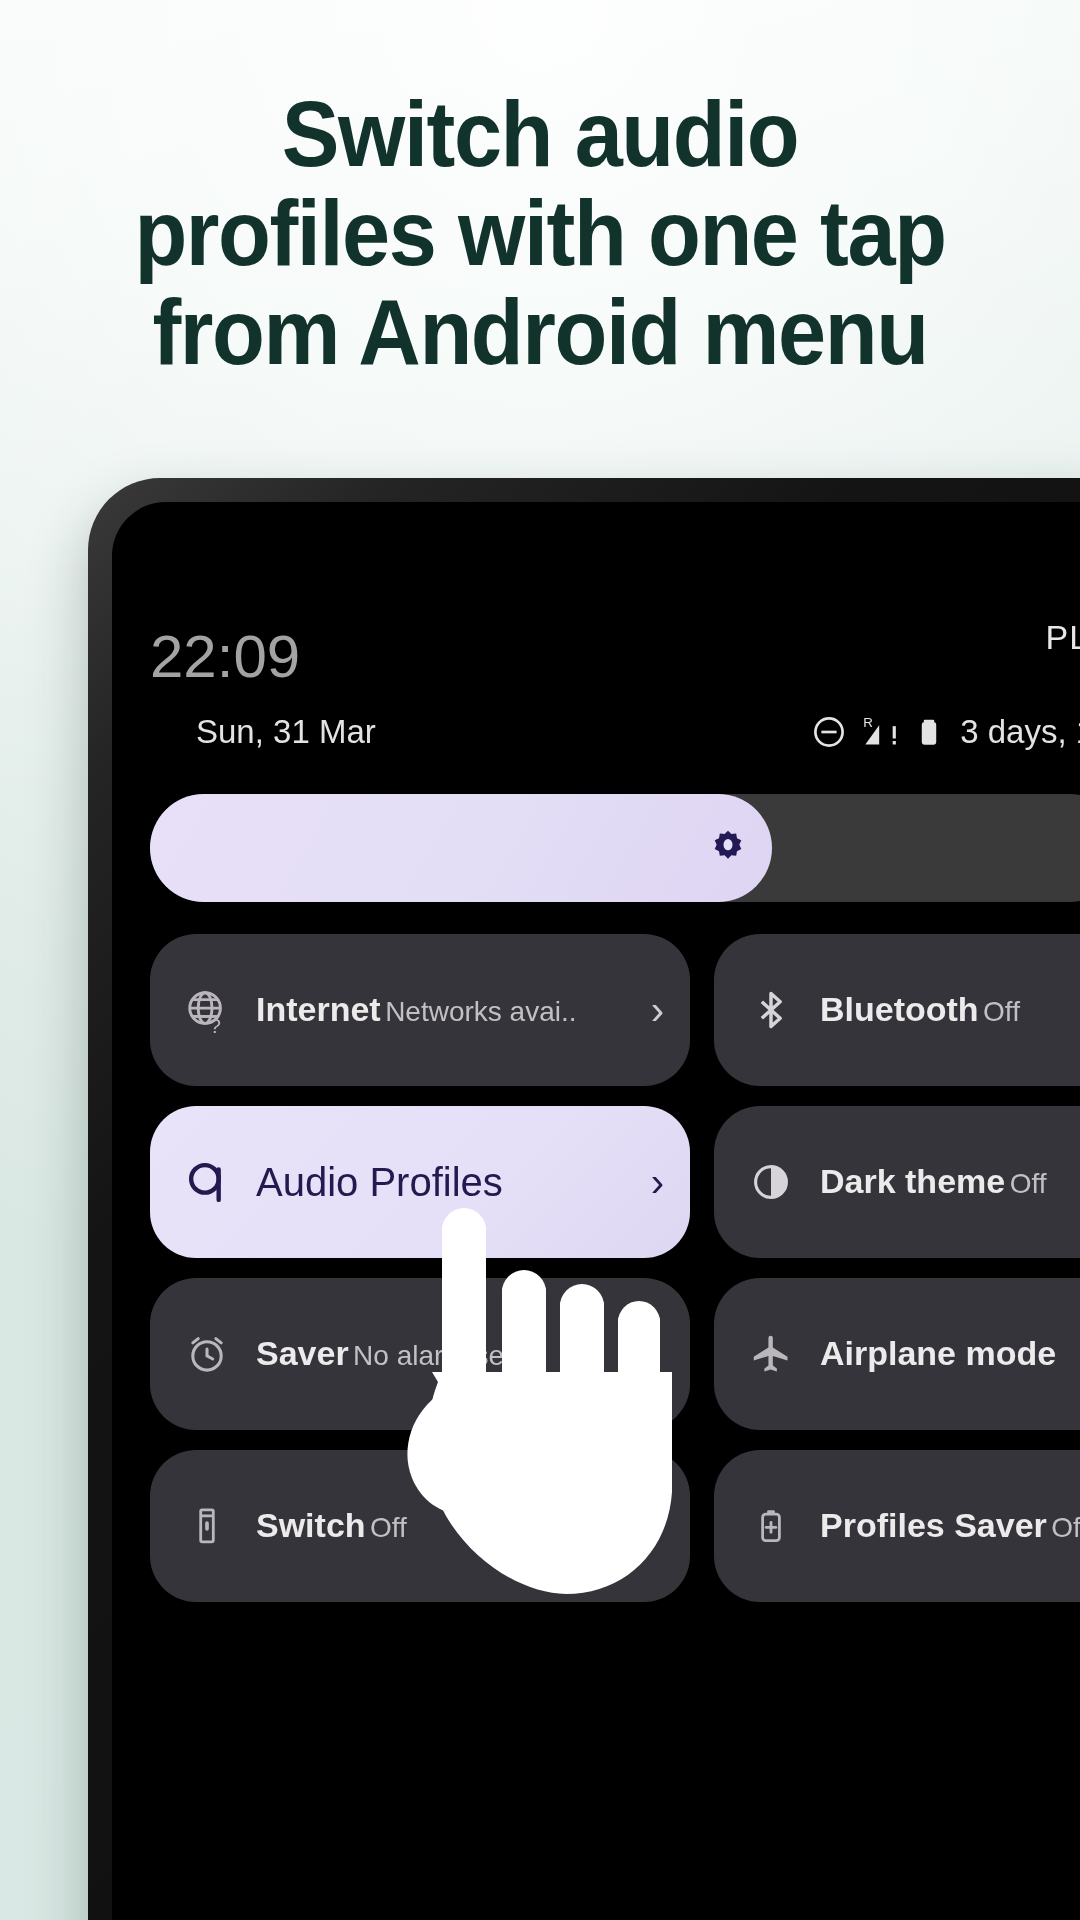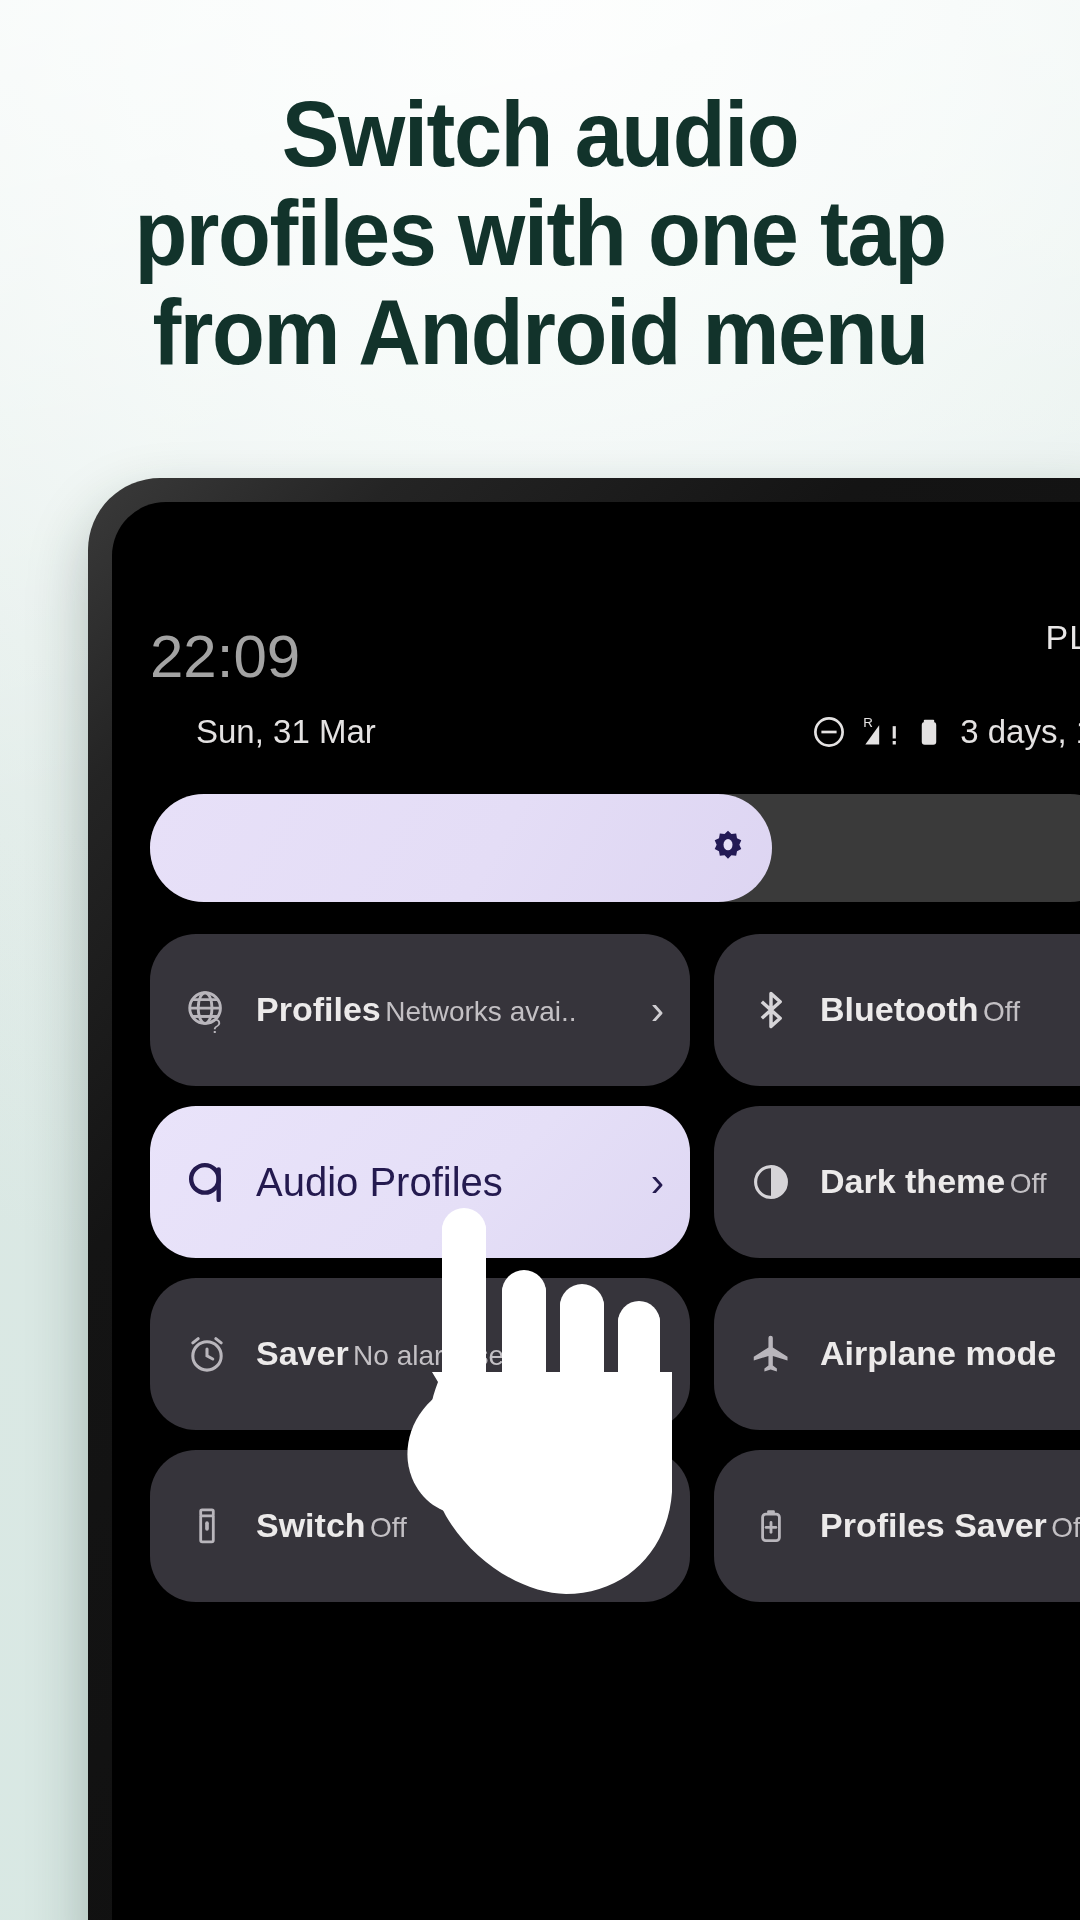--- a/index.html
+++ b/index.html
@@ -323,21 +323,21 @@
             <svg width="46" height="46" viewBox="0 0 24 24" fill="none" stroke="#b9b6bc" stroke-width="1.5">
               <circle cx="11" cy="11" r="8"></circle>
               <ellipse cx="11" cy="11" rx="3.6" ry="8"></ellipse>
               <line x1="3" y1="11" x2="19" y2="11"></line>
               <line x1="4.6" y1="6.6" x2="17.4" y2="6.6"></line>
               <line x1="4.6" y1="15.4" x2="17.4" y2="15.4"></line>
               <text x="13.2" y="24" font-size="11" fill="#b9b6bc" stroke="none" font-family="Liberation Sans, sans-serif">?</text>
             </svg>
           </span>
           <span class="tile-text">
-            <span class="tile-title">Profiles</span>
+            <span class="tile-title">Internet</span>
             <span class="tile-sub">Networks avai..</span>
           </span>
           <span class="chevron">›</span>
         </div>
 
         <div class="tile">
           <span class="tile-icon">
             <svg width="44" height="44" viewBox="0 0 24 24" fill="none" stroke="#d6d4d8" stroke-width="1.9" stroke-linejoin="round">
               <path d="M7 7.5 L17 16.5 L12 21 V3 L17 7.5 L7 16.5"></path>
             </svg>

